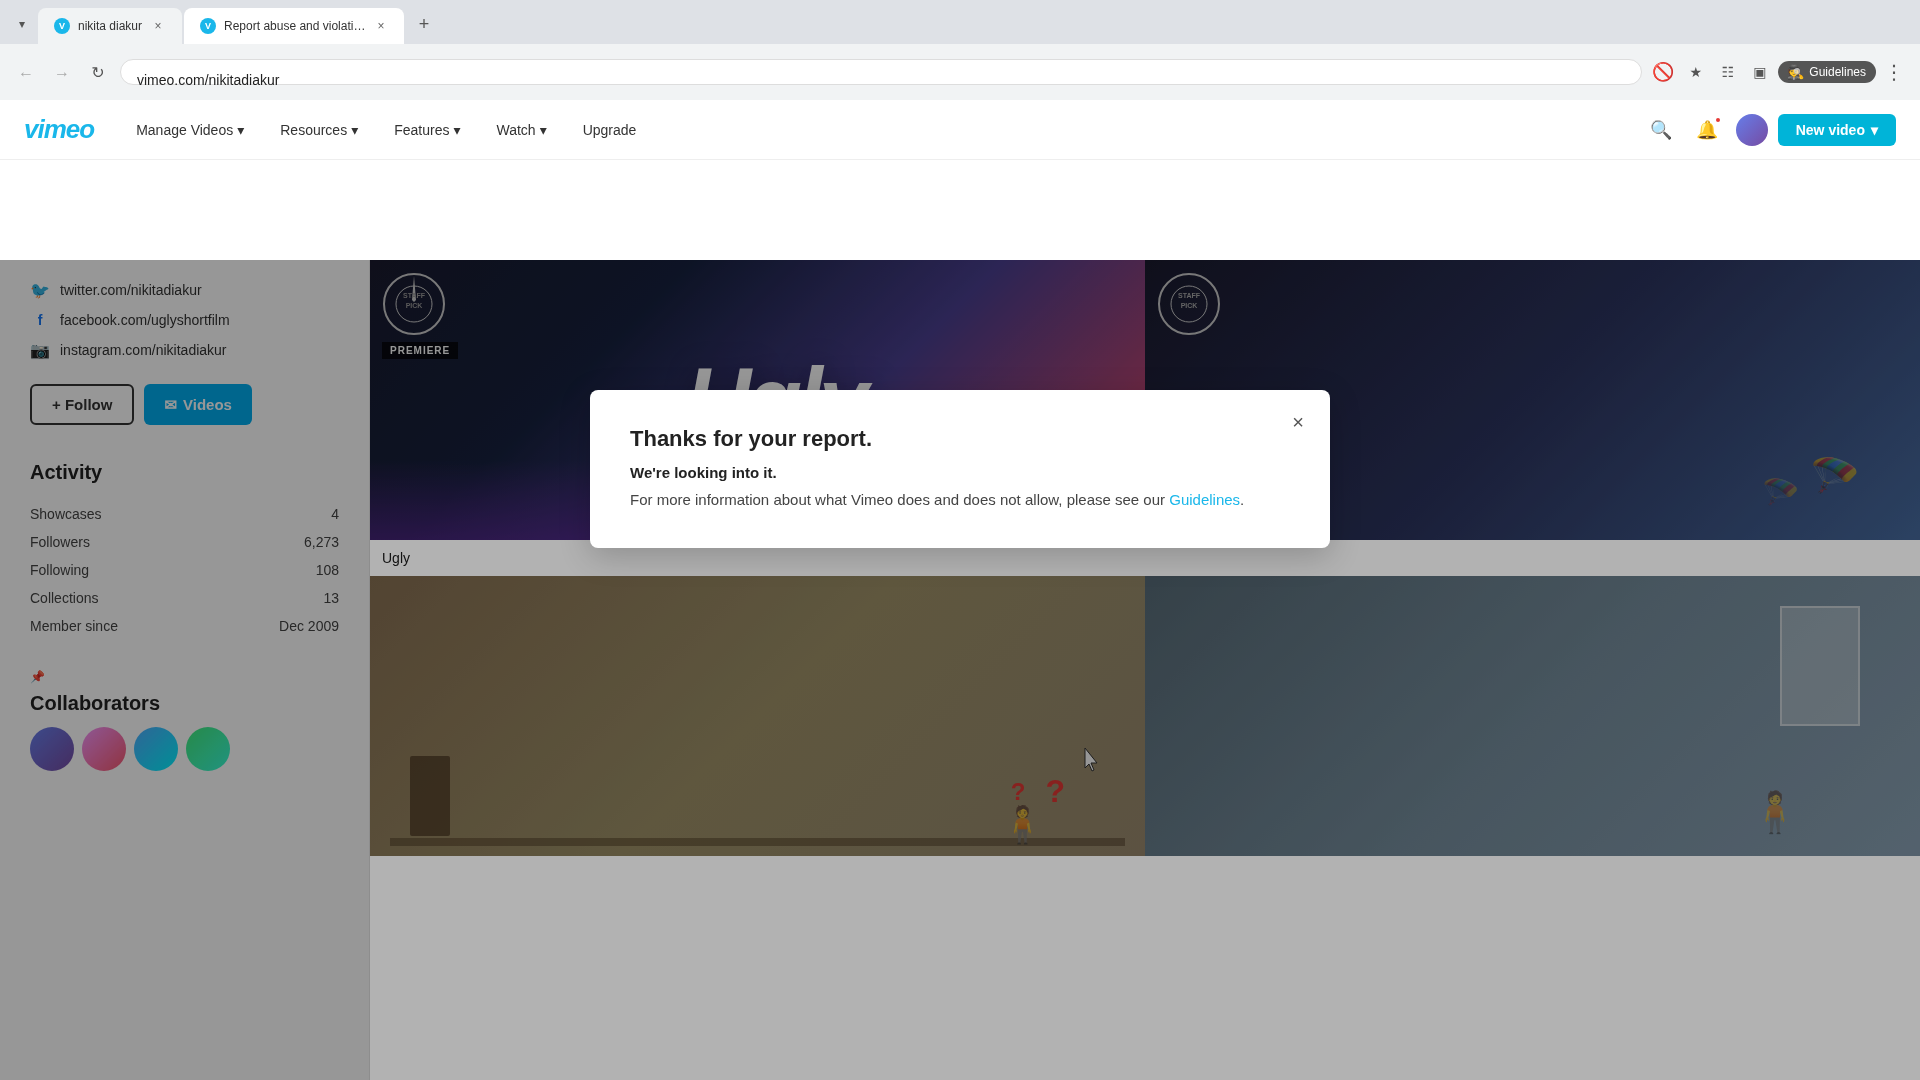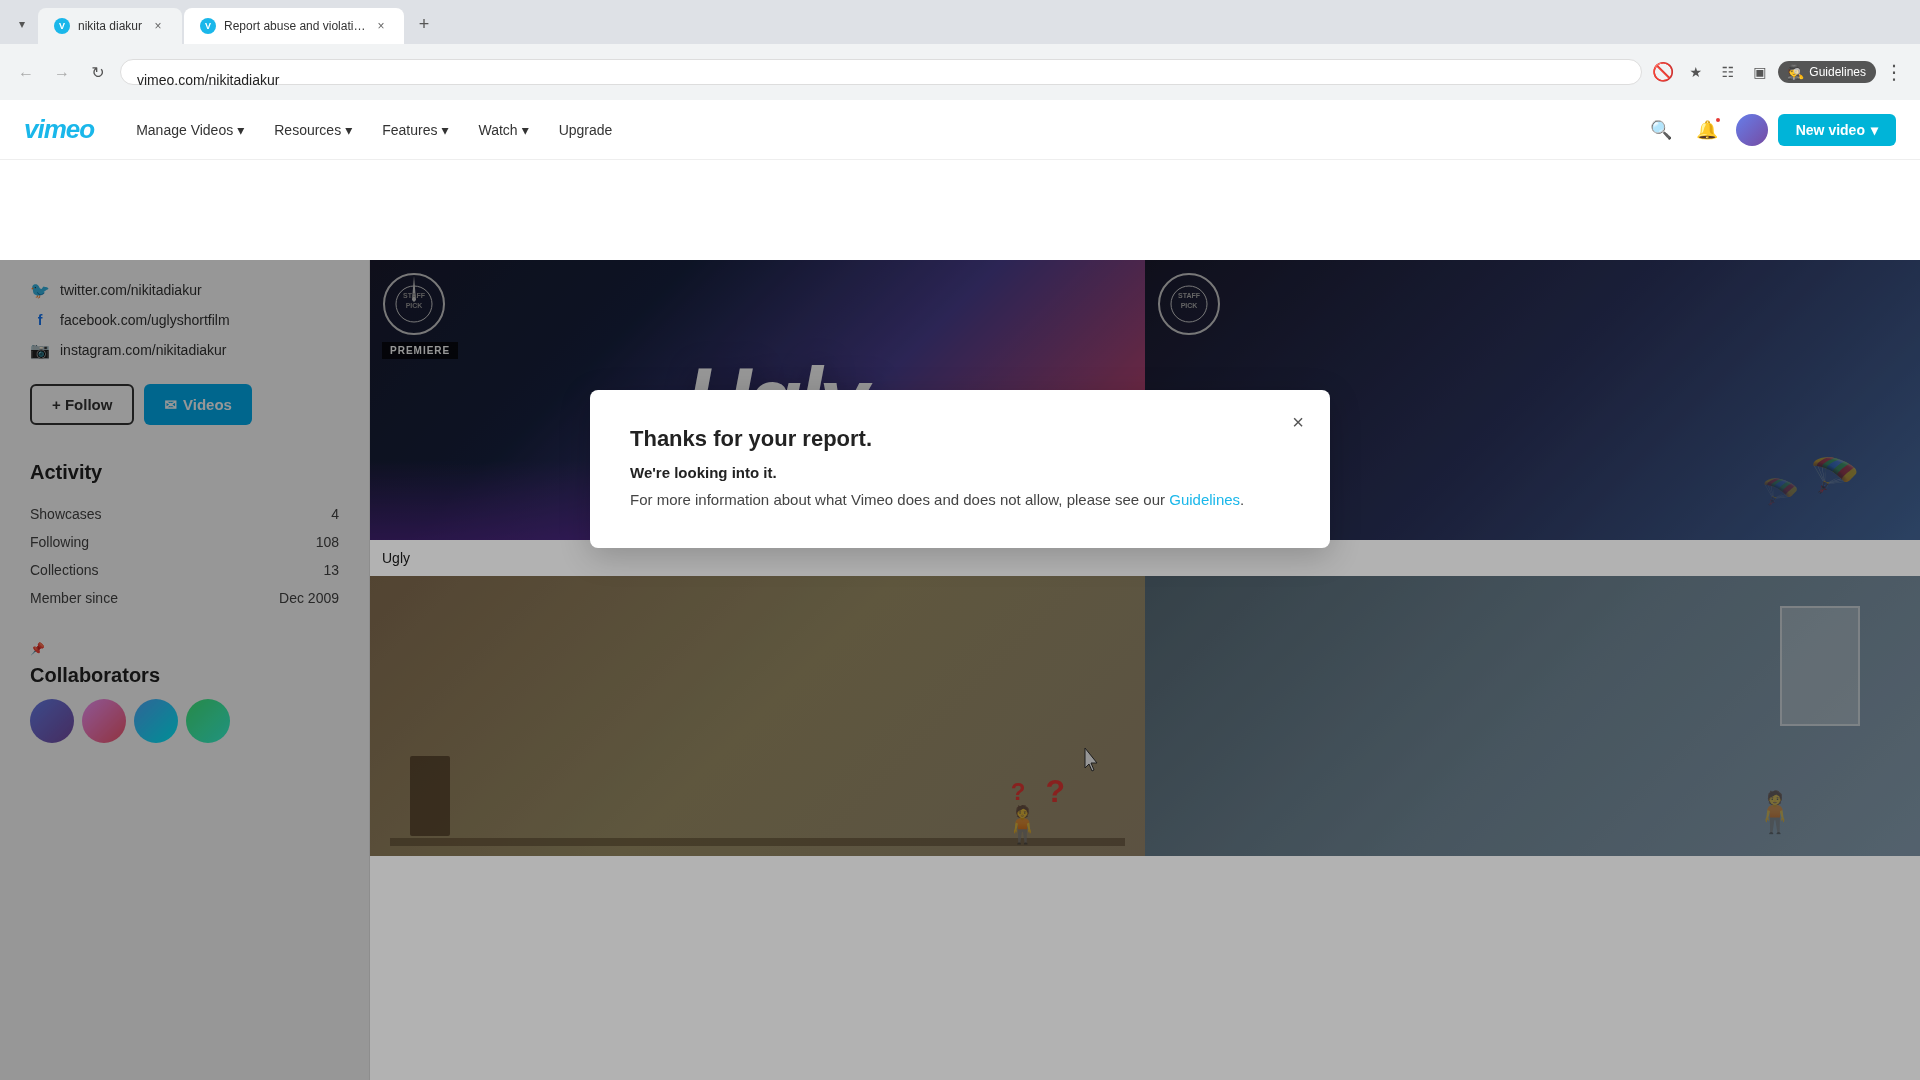--- a/index.html
+++ b/index.html
@@ -71,21 +71,21 @@
     .modal { background: white; border-radius: 8px; width: 740px; padding: 36px 40px; position: relative; box-shadow: 0 8px 32px rgba(0,0,0,0.2); }
     .modal-close { position: absolute; top: 16px; right: 16px; width: 32px; height: 32px; display: flex; align-items: center; justify-content: center; cursor: pointer; color: #555; font-size: 20px; border-radius: 50%; }
     .modal-title { font-size: 22px; font-weight: 700; color: #222; margin-bottom: 12px; }
     .modal-subtitle { font-size: 15px; font-weight: 600; color: #222; margin-bottom: 8px; }
     .modal-body { font-size: 15px; color: #444; line-height: 1.5; }
     .modal-link { color: #1ab7ea; text-decoration: none; }
 
     
     .vimeo-header { position: absolute; top: 100px; left: 0; width: 100%; height: 60px; background: white; display: flex; align-items: center; padding: 0 24px; gap: 24px; border-bottom: 1px solid #eee; z-index: 500; }
     .vimeo-logo { font-size: 26px; font-weight: 900; color: #1ab7ea; font-style: italic; letter-spacing: -1px; margin-right: 8px; }
-    .header-nav { display: flex; gap: 10px; align-items: center; }
+    .header-nav { display: flex; gap: 16px; align-items: center; }
     .header-nav-item { font-size: 14px; color: #333; cursor: pointer; padding: 6px 10px; border-radius: 4px; display: flex; align-items: center; gap: 4px; }
     .header-right { margin-left: auto; display: flex; gap: 10px; align-items: center; }
     .header-icon-btn { width: 36px; height: 36px; border-radius: 50%; display: flex; align-items: center; justify-content: center; cursor: pointer; color: #555; font-size: 18px; position: relative; }
     .notif-dot { position: absolute; top: 4px; right: 4px; width: 8px; height: 8px; background: #e53935; border-radius: 50%; border: 2px solid white; }
     .avatar-header { width: 32px; height: 32px; border-radius: 50%; background: linear-gradient(135deg, #667eea, #764ba2); cursor: pointer; }
     .btn-new-video { background: #00b4d8; color: white; border: none; border-radius: 6px; padding: 8px 18px; font-size: 14px; font-weight: 600; cursor: pointer; display: flex; align-items: center; gap: 6px; }
 
     
     .page-dim { filter: brightness(0.85); }
   </style>
@@ -192,20 +192,24 @@
         <span>✉</span>
         <span>Videos</span>
       </button>
     </div>
 
     <div class="activity-section">
       <div class="activity-title">Activity</div>
       <div class="activity-row">
         <span class="activity-label">Showcases</span>
         <span class="activity-value">4</span>
+      </div>
+      <div class="activity-row">
+        <span class="activity-label">Followers</span>
+        <span class="activity-value">6,273</span>
       </div>
       <div class="activity-row">
         <span class="activity-label">Following</span>
         <span class="activity-value">108</span>
       </div>
       <div class="activity-row">
         <span class="activity-label">Collections</span>
         <span class="activity-value">13</span>
       </div>
       <div class="activity-row">

